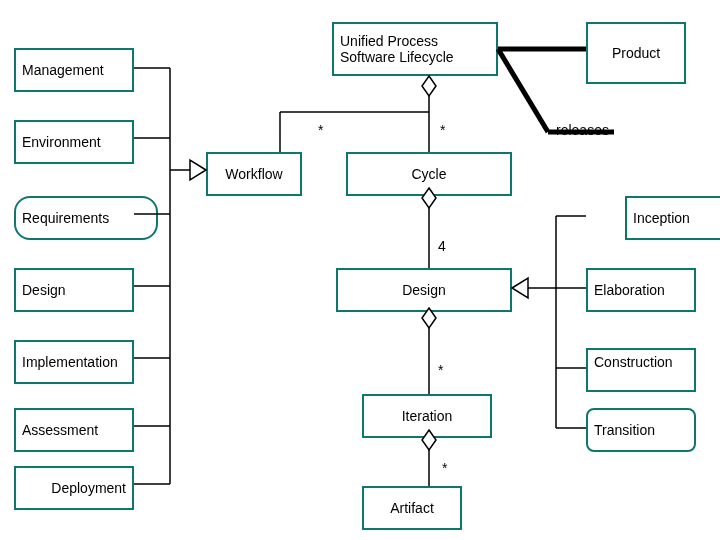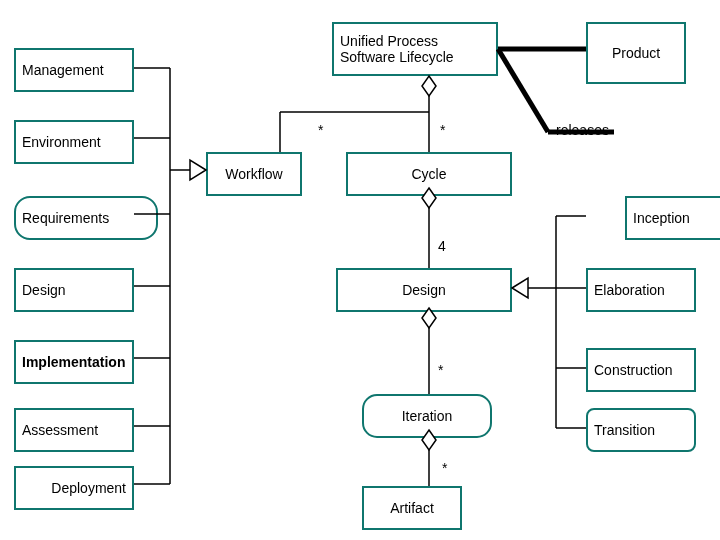--- a/index.html
+++ b/index.html
@@ -41,21 +41,21 @@
   </div>
 <div class="box" style="left:14px; top:120px; width:120px; height:36px;">
     <span>Environment</span>
   </div>
 <div class="box" style="left:14px; top:196px; width:144px; height:36px;border-radius:16px;">
     <span>Requirements</span>
   </div>
 <div class="box" style="left:14px; top:268px; width:120px; height:36px;">
     <span>Design</span>
   </div>
-<div class="box" style="left:14px; top:340px; width:120px; height:36px;font-weight:bold;">
+<div class="box" style="left:14px; top:340px; width:120px; height:36px;">
     <span>Implementation</span>
   </div>
 <div class="box" style="left:14px; top:408px; width:120px; height:36px;">
     <span>Assessment</span>
   </div>
 <div class="box" style="left:14px; top:466px; width:120px; height:36px;justify-content:flex-end;">
     <span>Deployment</span>
   </div>
 
 <div class="box" style="left:206px; top:152px; width:96px; height:36px; justify-content:center;">
@@ -69,34 +69,34 @@
 <div class="box" style="left:586px; top:22px; width:100px; height:62px; justify-content:center;">
     <span>Product</span>
   </div>
 
 <div class="box" style="left:346px; top:152px; width:166px; height:36px; justify-content:center;">
     <span>Cycle</span>
   </div>
 <div class="box" style="left:336px; top:268px; width:176px; height:40px; justify-content:center;">
     <span>Design</span>
   </div>
-<div class="box" style="left:362px; top:394px; width:130px; height:36px; justify-content:center;border-radius:15px;">
+<div class="box" style="left:362px; top:394px; width:130px; height:36px; justify-content:center;">
     <span>Iteration</span>
   </div>
 <div class="box" style="left:362px; top:486px; width:100px; height:30px; justify-content:center;">
     <span>Artifact</span>
   </div>
 
 <div class="box" style="left:586px; top:196px; width:133px; height:40px;margin-left:39px;">
     <span>Inception</span>
   </div>
 <div class="box" style="left:586px; top:268px; width:110px; height:40px;">
     <span>Elaboration</span>
   </div>
-<div class="box" style="left:586px; top:348px; width:110px; height:40px;">
+<div class="box" style="left:586px; top:348px; width:110px; height:40px;align-items:flex-end;">
     <span>Construction</span>
   </div>
 <div class="box" style="left:586px; top:408px; width:110px; height:40px;border-radius:8px;">
     <span>Transition</span>
   </div>
 
 <div class="label" style="left:318px; top:122px;">*</div>
 <div class="label" style="left:440px; top:122px;">*</div>
 <div class="label" style="left:556px; top:122px;">releases</div>
 <div class="label" style="left:438px; top:238px;">4</div>

